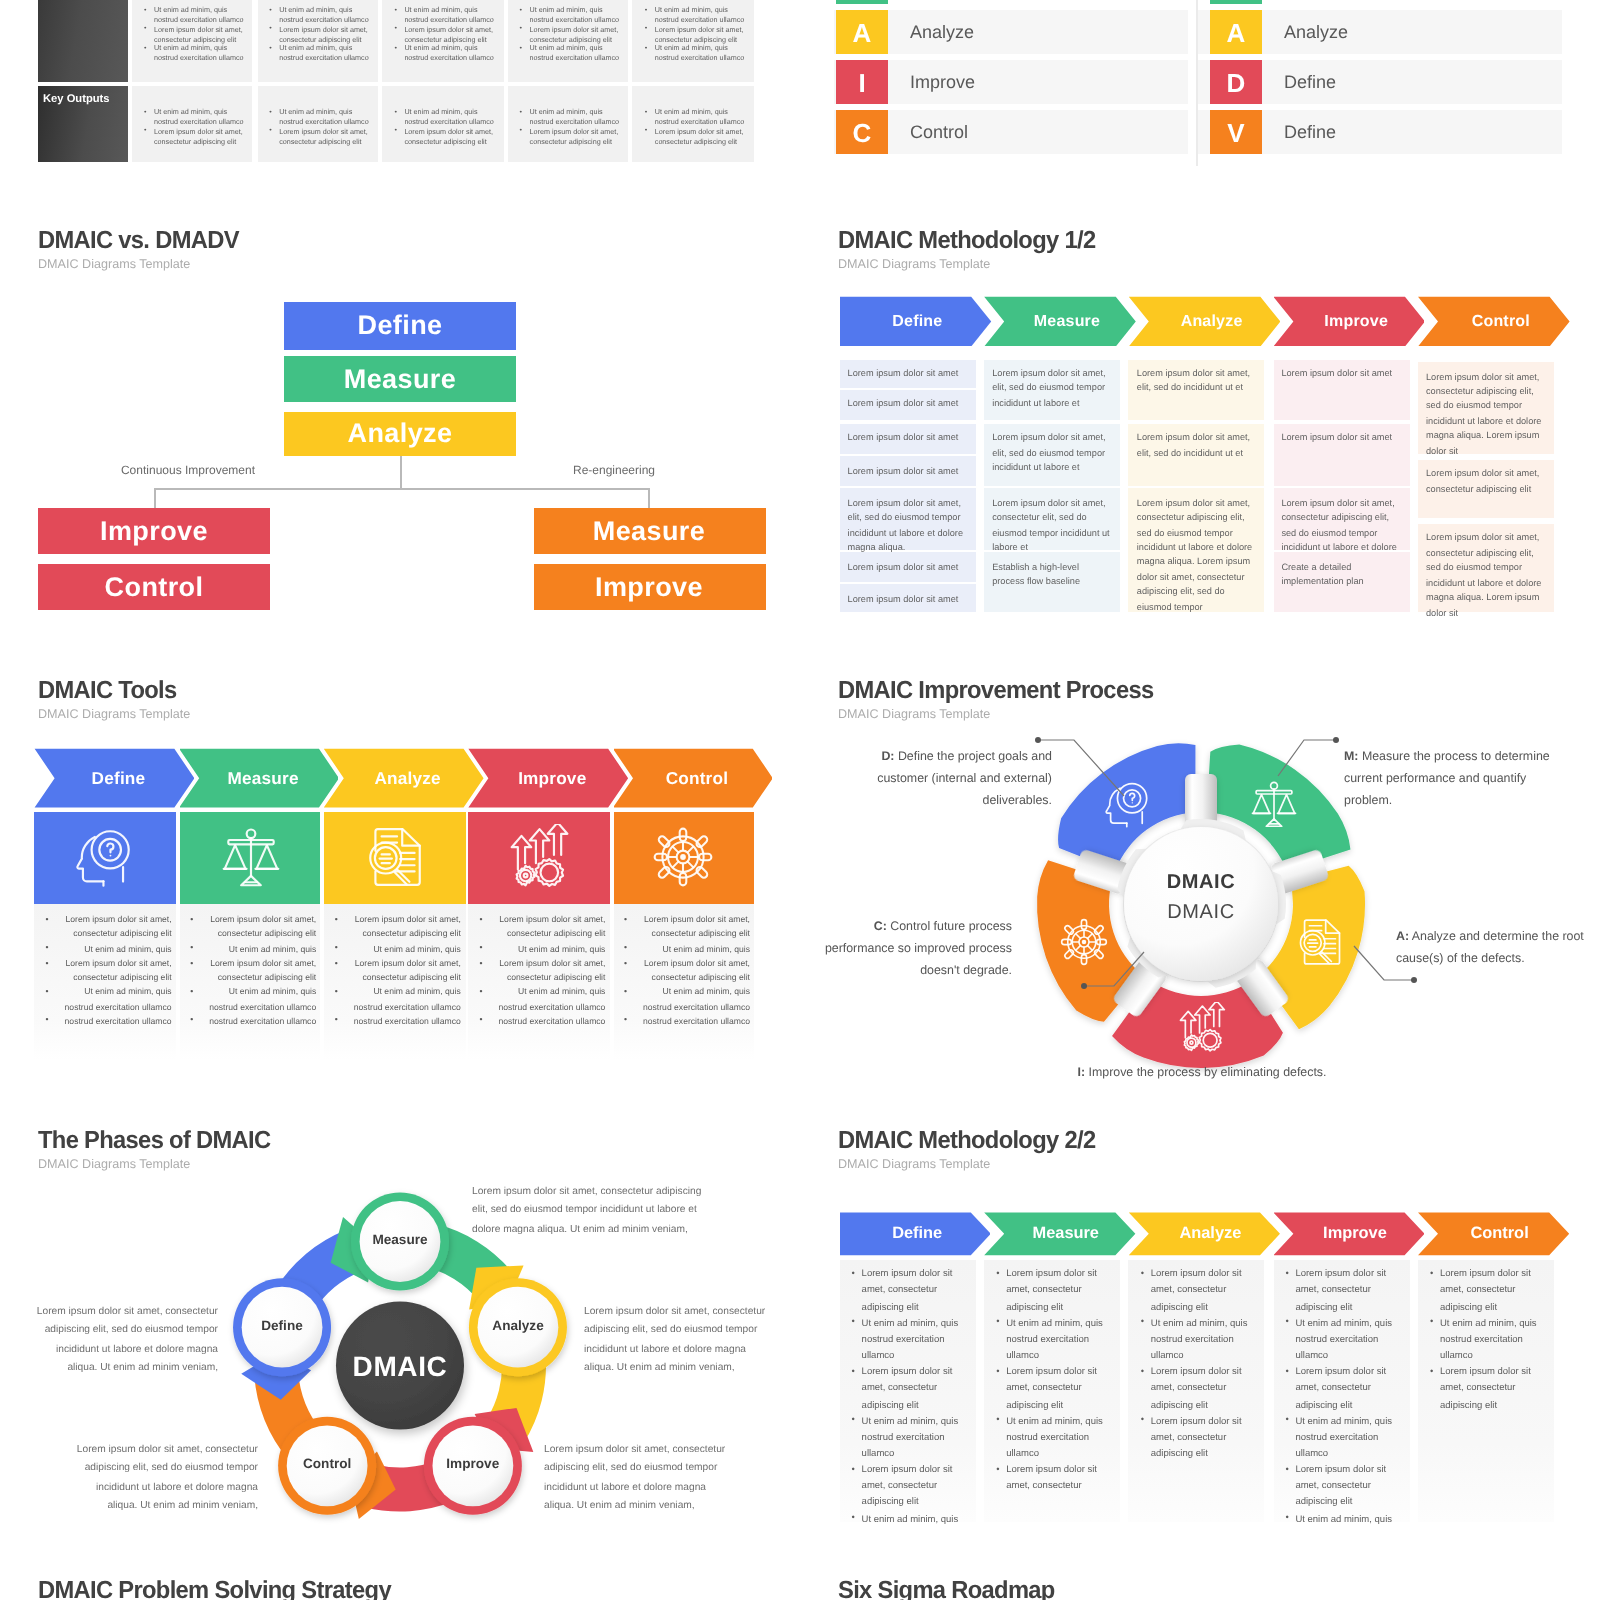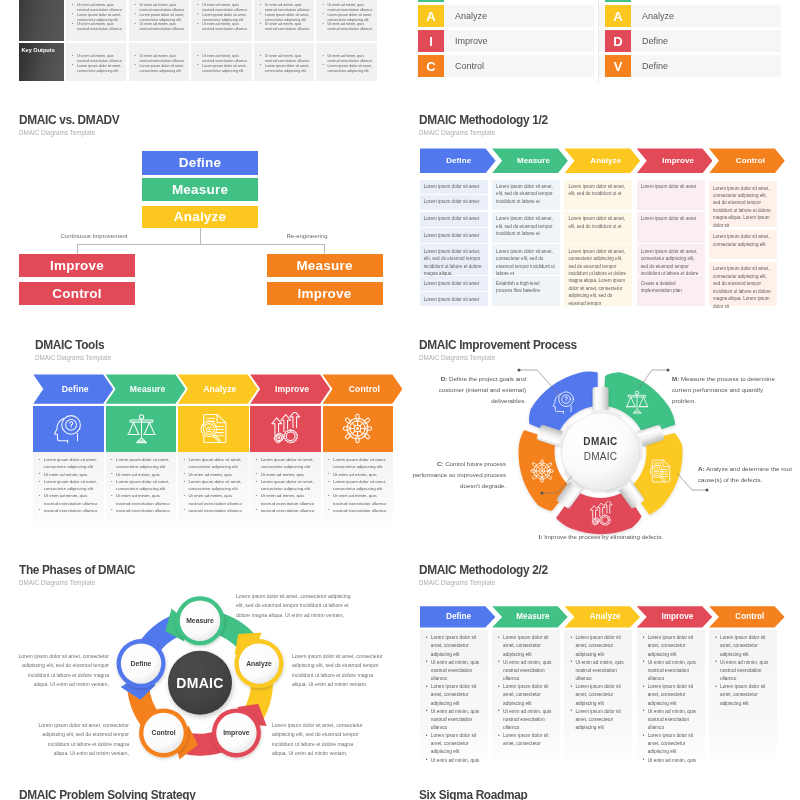--- a/index.html
+++ b/index.html
@@ -227,21 +227,21 @@
 <div class="abs" style="left:309.0px;top:87.1px;width:68px;height:46.3px;background:#fdf1e9;">
         <div style="position:absolute;left:4px;top:3.5px;width:60px;font-size:4.6px;line-height:1.62;color:#5f5f5f;">Lorem ipsum dolor sit amet, consectetur adipiscing elit, sed do eiusmod tempor incididunt ut labore et dolore magna aliqua. Lorem ipsum dolor sit</div>
       </div>
 <div class="abs" style="left:309.0px;top:135.8px;width:68px;height:29.7px;background:#fdf1e9;">
         <div style="position:absolute;left:4px;top:3.5px;width:60px;font-size:4.6px;line-height:1.62;color:#5f5f5f;">Lorem ipsum dolor sit amet, consectetur adipiscing elit</div>
       </div>
 <div class="abs" style="left:309.0px;top:167.9px;width:68px;height:43.9px;background:#fdf1e9;">
         <div style="position:absolute;left:4px;top:3.5px;width:60px;font-size:4.6px;line-height:1.62;color:#5f5f5f;">Lorem ipsum dolor sit amet, consectetur adipiscing elit, sed do eiusmod tempor incididunt ut labore et dolore magna aliqua. Lorem ipsum dolor sit</div>
       </div>
 </div>
-<div class="slide" style="left:16px;top:319px;width:400px;height:225px;">
+<div class="slide" style="left:0;top:319px;width:400px;height:225px;text-align:right;">
 <div class="s-title" style="left:19px;top:19px;">DMAIC Tools</div>
 <div class="s-sub" style="left:19px;top:35px;">DMAIC Diagrams Template</div>
 <div class="abs ctr" style="left:17.3px;top:55.4px;width:79.9px;height:29.4px;background:#5278EE;clip-path:polygon(0 0, calc(100% - 10px) 0, 100% 50%, calc(100% - 10px) 100%, 0 100%, 10px 50%);">
         <span style="color:#fff;font-size:8.6px;font-weight:bold;margin-left:7px;margin-right:3px;letter-spacing:0.1px;">Define</span>
       </div>
 <div class="abs ctr" style="left:17.3px;top:86.5px;width:70.9px;height:46.2px;background:#5278EE;">
 <span style="display:block;line-height:0;"><svg viewBox="0 0 64 64" width="33" height="33" fill="none" stroke="rgba(255,255,255,0.93)" stroke-width="2.1" stroke-linecap="round" stroke-linejoin="round">
 <circle cx="37" cy="25" r="18"></circle>
 <circle cx="37" cy="25" r="10.5"></circle>
 <path d="M34.2 21.5a3 3 0 1 1 3.1 3.4v2.6"></path>

